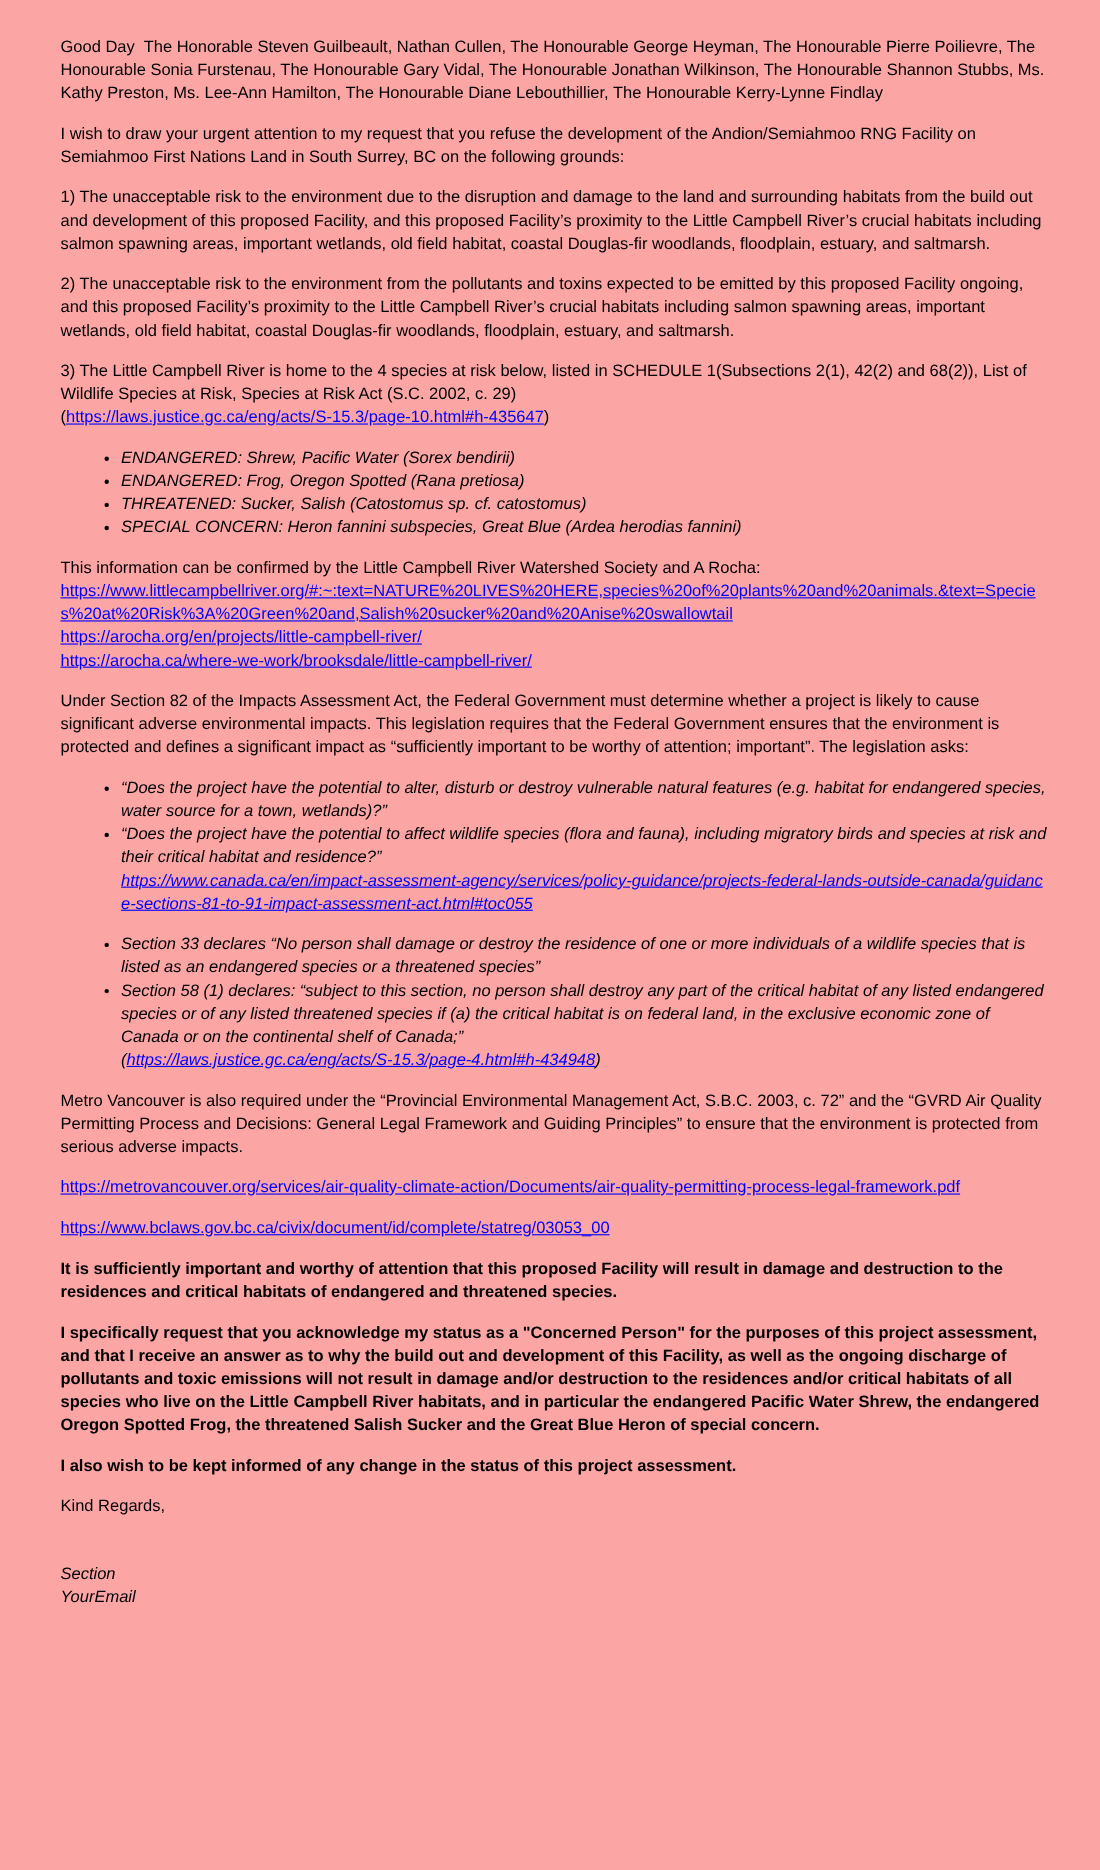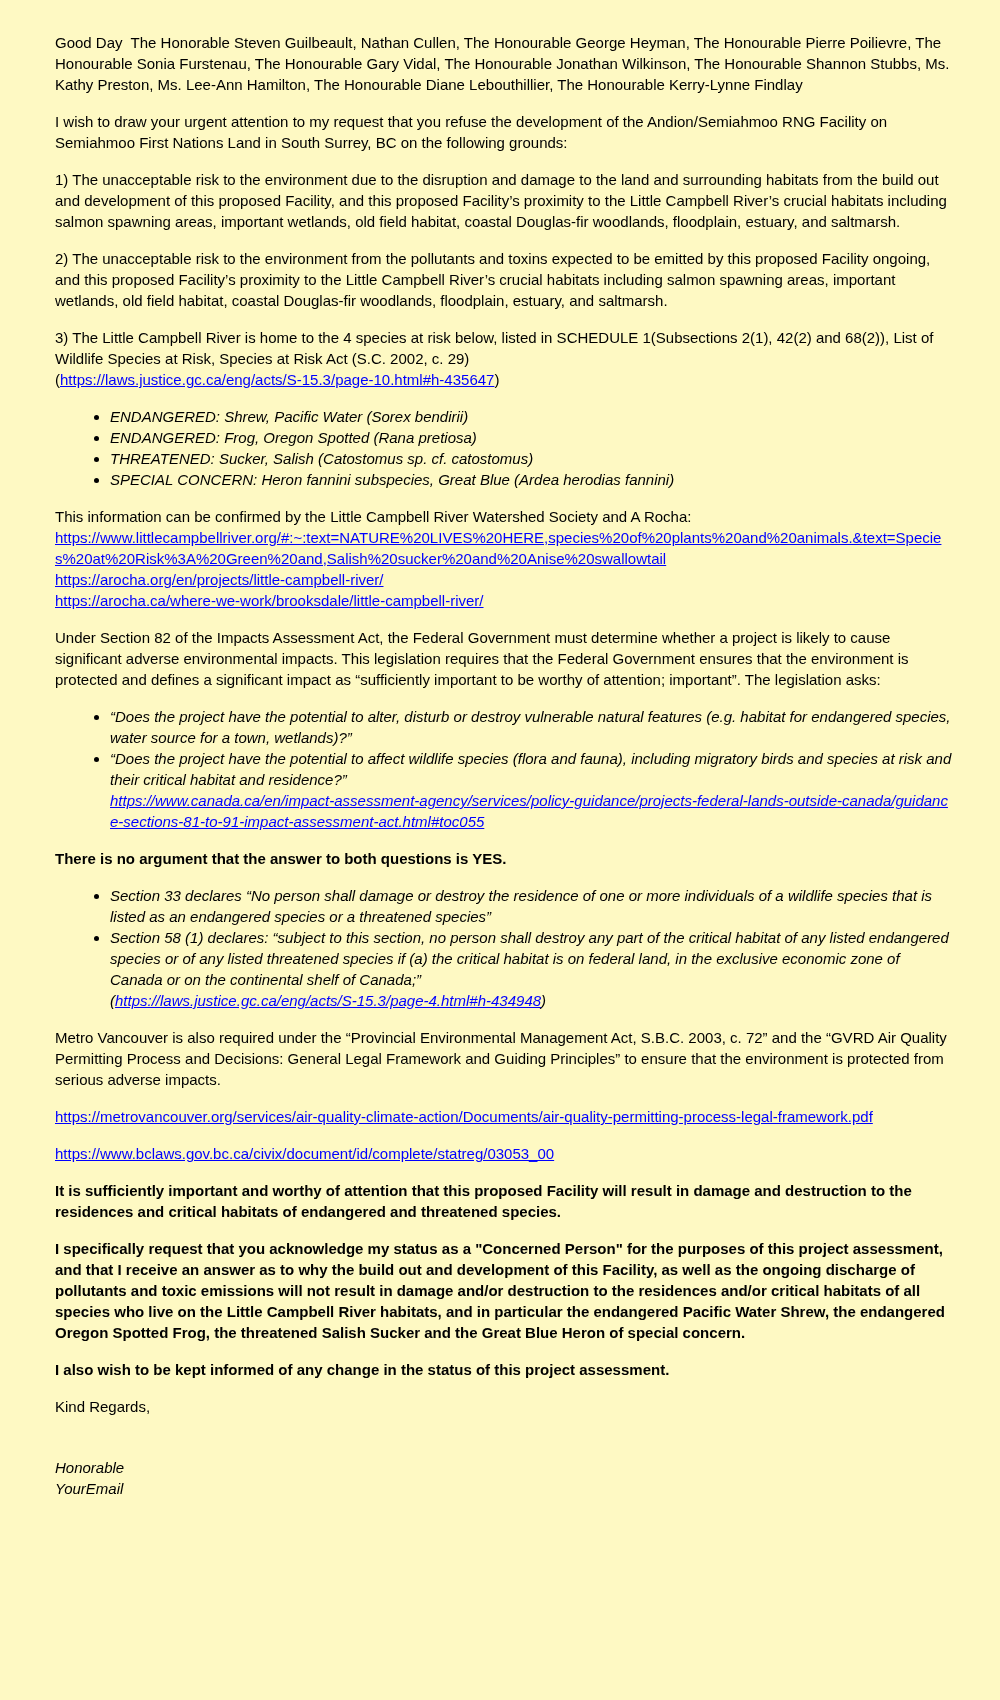--- a/index.html
+++ b/index.html
@@ -5,21 +5,21 @@
   html, body {
     margin: 0;
     padding: 0;
     background: #ffffff;
   }
   .page {
     position: relative;
     width: 1000px;
     height: 1700px;
     box-sizing: border-box;
-    background: #fef9c3;
+    background: #fca5a5;
     padding: 32px 42px 0 55px;
     font-family: "Liberation Sans", sans-serif;
     font-size: 15px;
     line-height: 21px;
     color: #000000;
     overflow: hidden;
   }
   .para {
     margin: 0 0 16px 0;
     white-space: pre-wrap;
@@ -75,21 +75,20 @@
 
   <p class="para"><span>This information can be confirmed by the Little Campbell River Watershed Society and A Rocha:</span><a class="link link-block">https://www.littlecampbellriver.org/#:~:text=NATURE%20LIVES%20HERE,species%20of%20plants%20and%20animals.&amp;text=Species%20at%20Risk%3A%20Green%20and,Salish%20sucker%20and%20Anise%20swallowtail</a><a class="link link-block">https://arocha.org/en/projects/little-campbell-river/</a><a class="link link-block">https://arocha.ca/where-we-work/brooksdale/little-campbell-river/</a></p>
 
   <p class="para">Under Section 82 of the Impacts Assessment Act, the Federal Government must determine whether a project is likely to cause significant adverse environmental impacts. This legislation requires that the Federal Government ensures that the environment is protected and defines a significant impact as “sufficiently important to be worthy of attention; important”. The legislation asks:</p>
 
   <ul class="bullets">
     <li>“Does the project have the potential to alter, disturb or destroy vulnerable natural features (e.g. habitat for endangered species, water source for a town, wetlands)?”</li>
     <li><span>“Does the project have the potential to affect wildlife species (flora and fauna), including migratory birds and species at risk and their critical habitat and residence?”</span><a class="link link-block">https://www.canada.ca/en/impact-assessment-agency/services/policy-guidance/projects-federal-lands-outside-canada/guidance-sections-81-to-91-impact-assessment-act.html#toc055</a></li>
   </ul>
 
-  <p class="para bold">There is no argument that the answer to both questions is YES.</p>
 
 
   <ul class="bullets">
     <li><span>Section 33 declares “No person shall damage or destroy the residence of one or more individuals of a wildlife species that is listed as an endangered species or a threatened species”</span></li>
     <li><span>Section 58 (1) declares: “subject to this section, no person shall destroy any part of the critical habitat of any listed endangered species or of any listed threatened species if (a) the critical habitat is on federal land, in the exclusive economic zone of Canada or on the continental shelf of Canada;”</span><span class="linkline"><span>(</span><a class="link">https://laws.justice.gc.ca/eng/acts/S-15.3/page-4.html#h-434948</a><span>)</span></span></li>
   </ul>
 
   <p class="para">Metro Vancouver is also required under the “Provincial Environmental Management Act, S.B.C. 2003, c. 72” and the “GVRD Air Quality Permitting Process and Decisions: General Legal Framework and Guiding Principles” to ensure that the environment is protected from serious adverse impacts.</p>
 
   <p class="para"><a class="link">https://metrovancouver.org/services/air-quality-climate-action/Documents/air-quality-permitting-process-legal-framework.pdf</a></p>
@@ -98,17 +97,17 @@
 
   <p class="para bold">It is sufficiently important and worthy of attention that this proposed Facility will result in damage and destruction to the residences and critical habitats of endangered and threatened species.</p>
 
   <p class="para bold">I specifically request that you acknowledge my status as a "Concerned Person" for the purposes of this project assessment, and that I receive an answer as to why the build out and development of this Facility, as well as the ongoing discharge of pollutants and toxic emissions will not result in damage and/or destruction to the residences and/or critical habitats of all species who live on the Little Campbell River habitats, and in particular the endangered Pacific Water Shrew, the endangered Oregon Spotted Frog, the threatened Salish Sucker and the Great Blue Heron of special concern.</p>
 
   <p class="para bold">I also wish to be kept informed of any change in the status of this project assessment.</p>
 
   <p class="para closing">Kind Regards,</p>
 
   <div class="sig-block">
-    <div class="sig-line">Honorable</div>
+    <div class="sig-line">Section</div>
     <div class="sig-line">YourEmail</div>
   </div>
 
 </div>
 
 </body></html>

